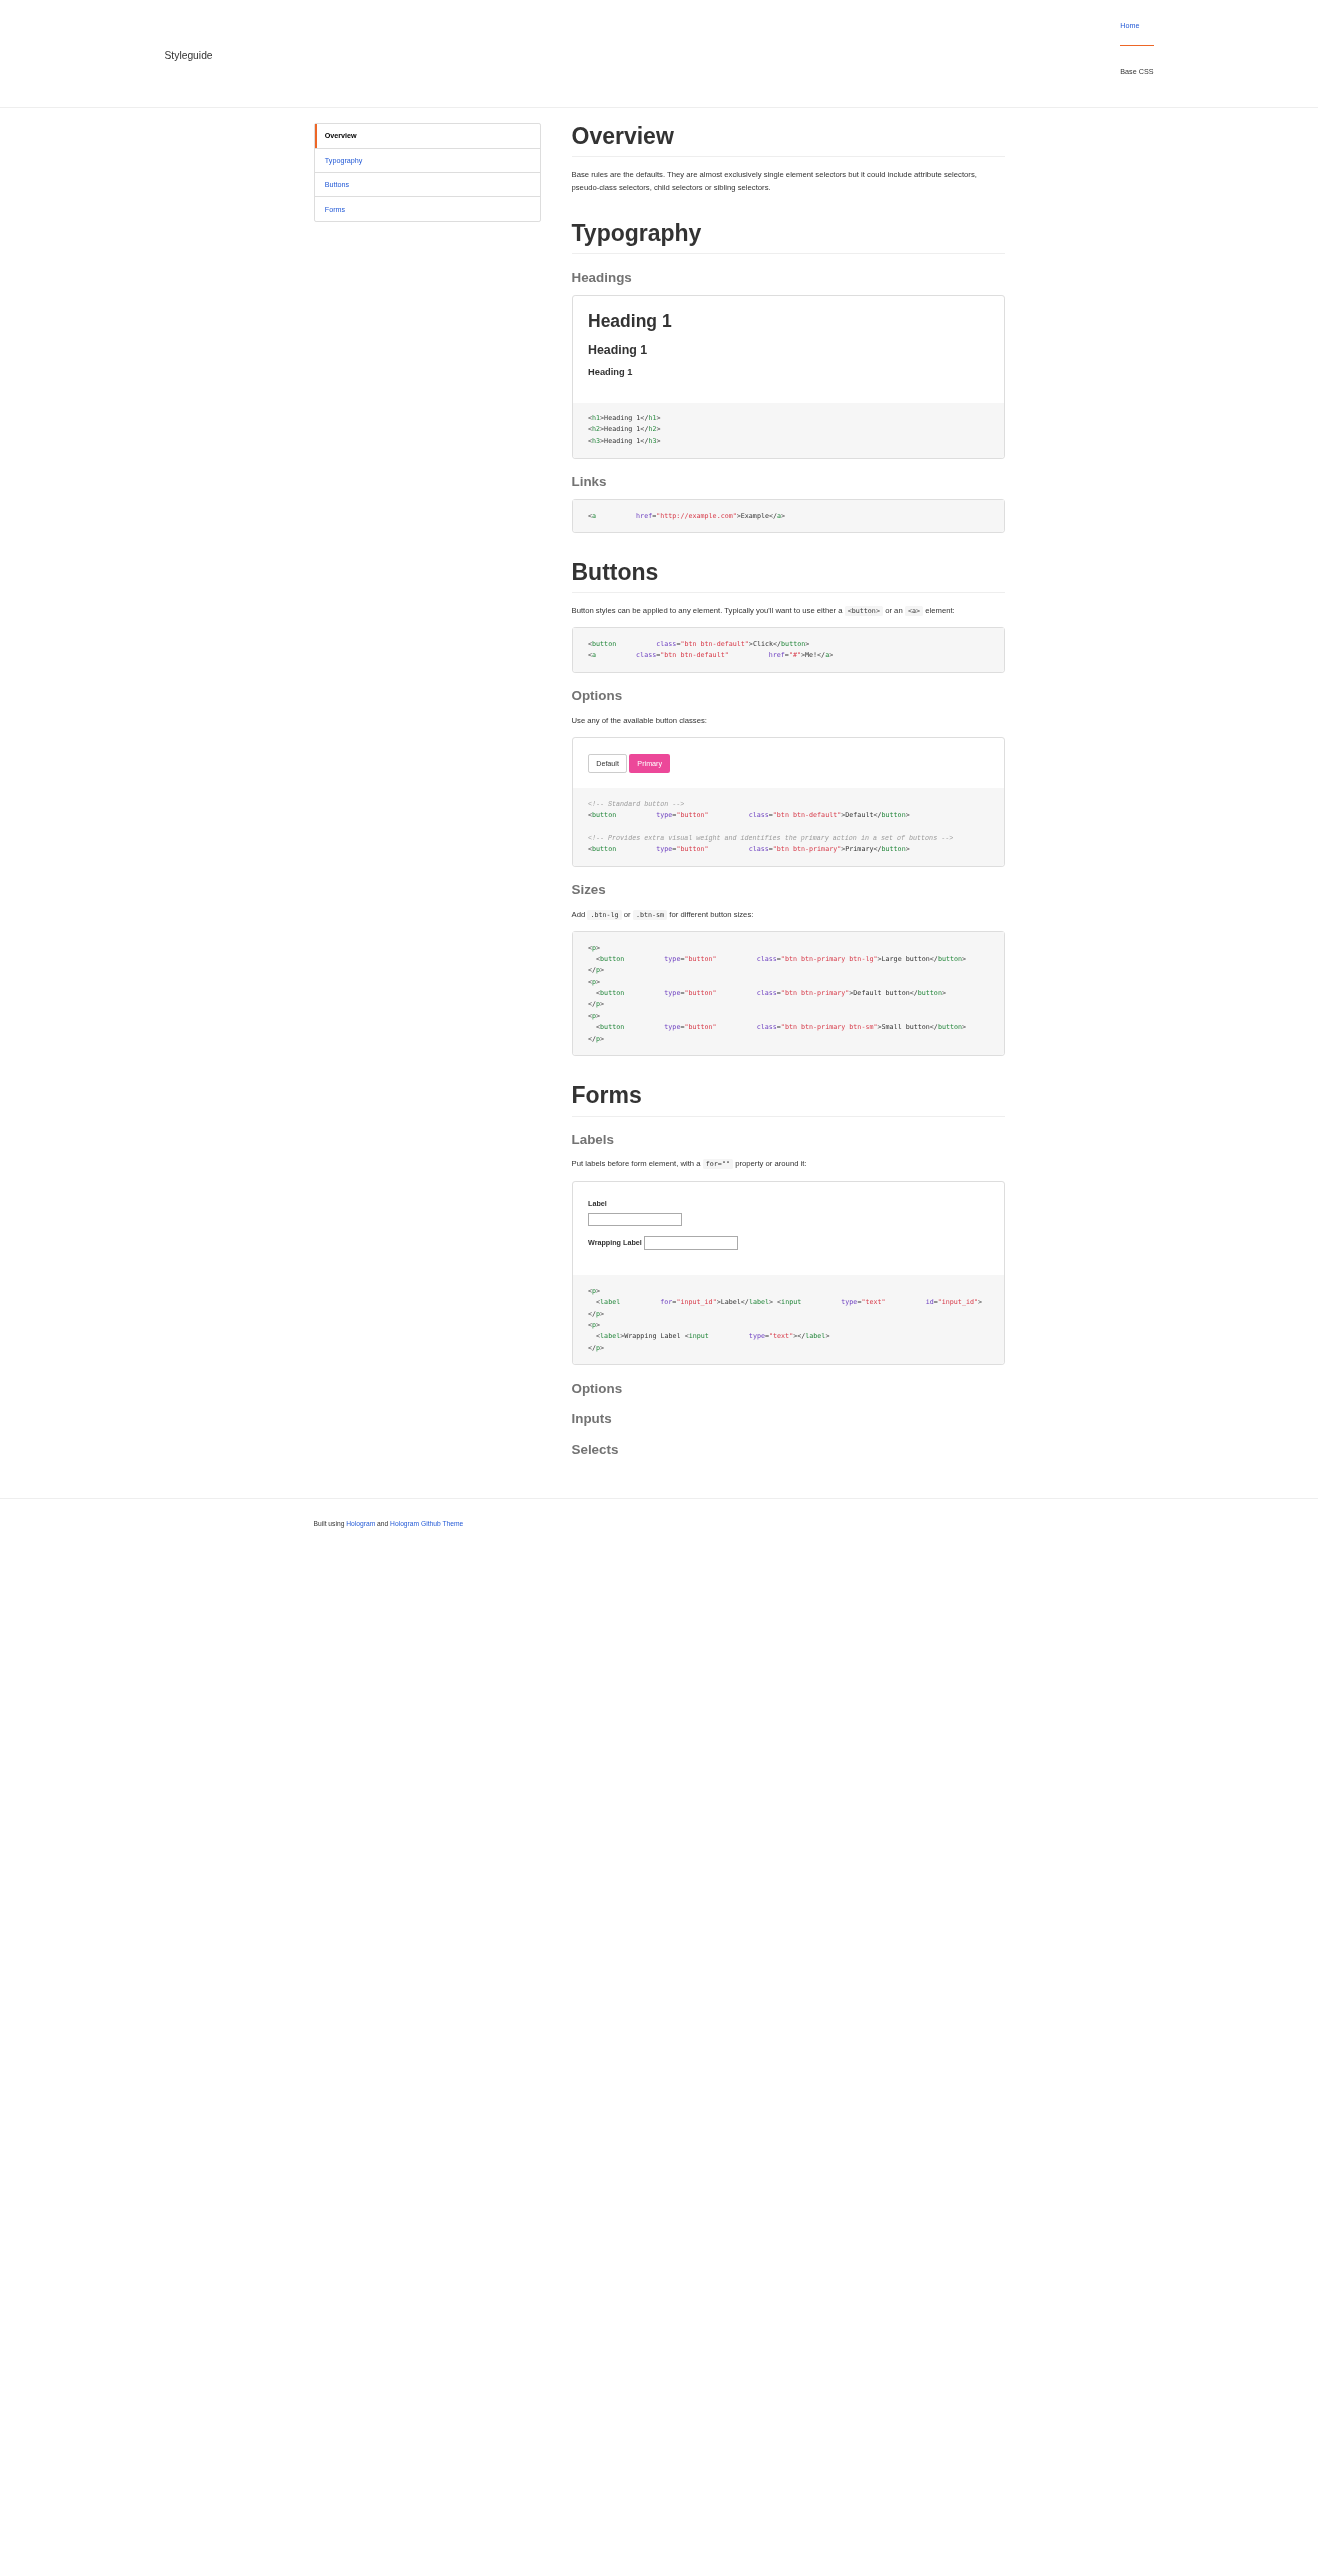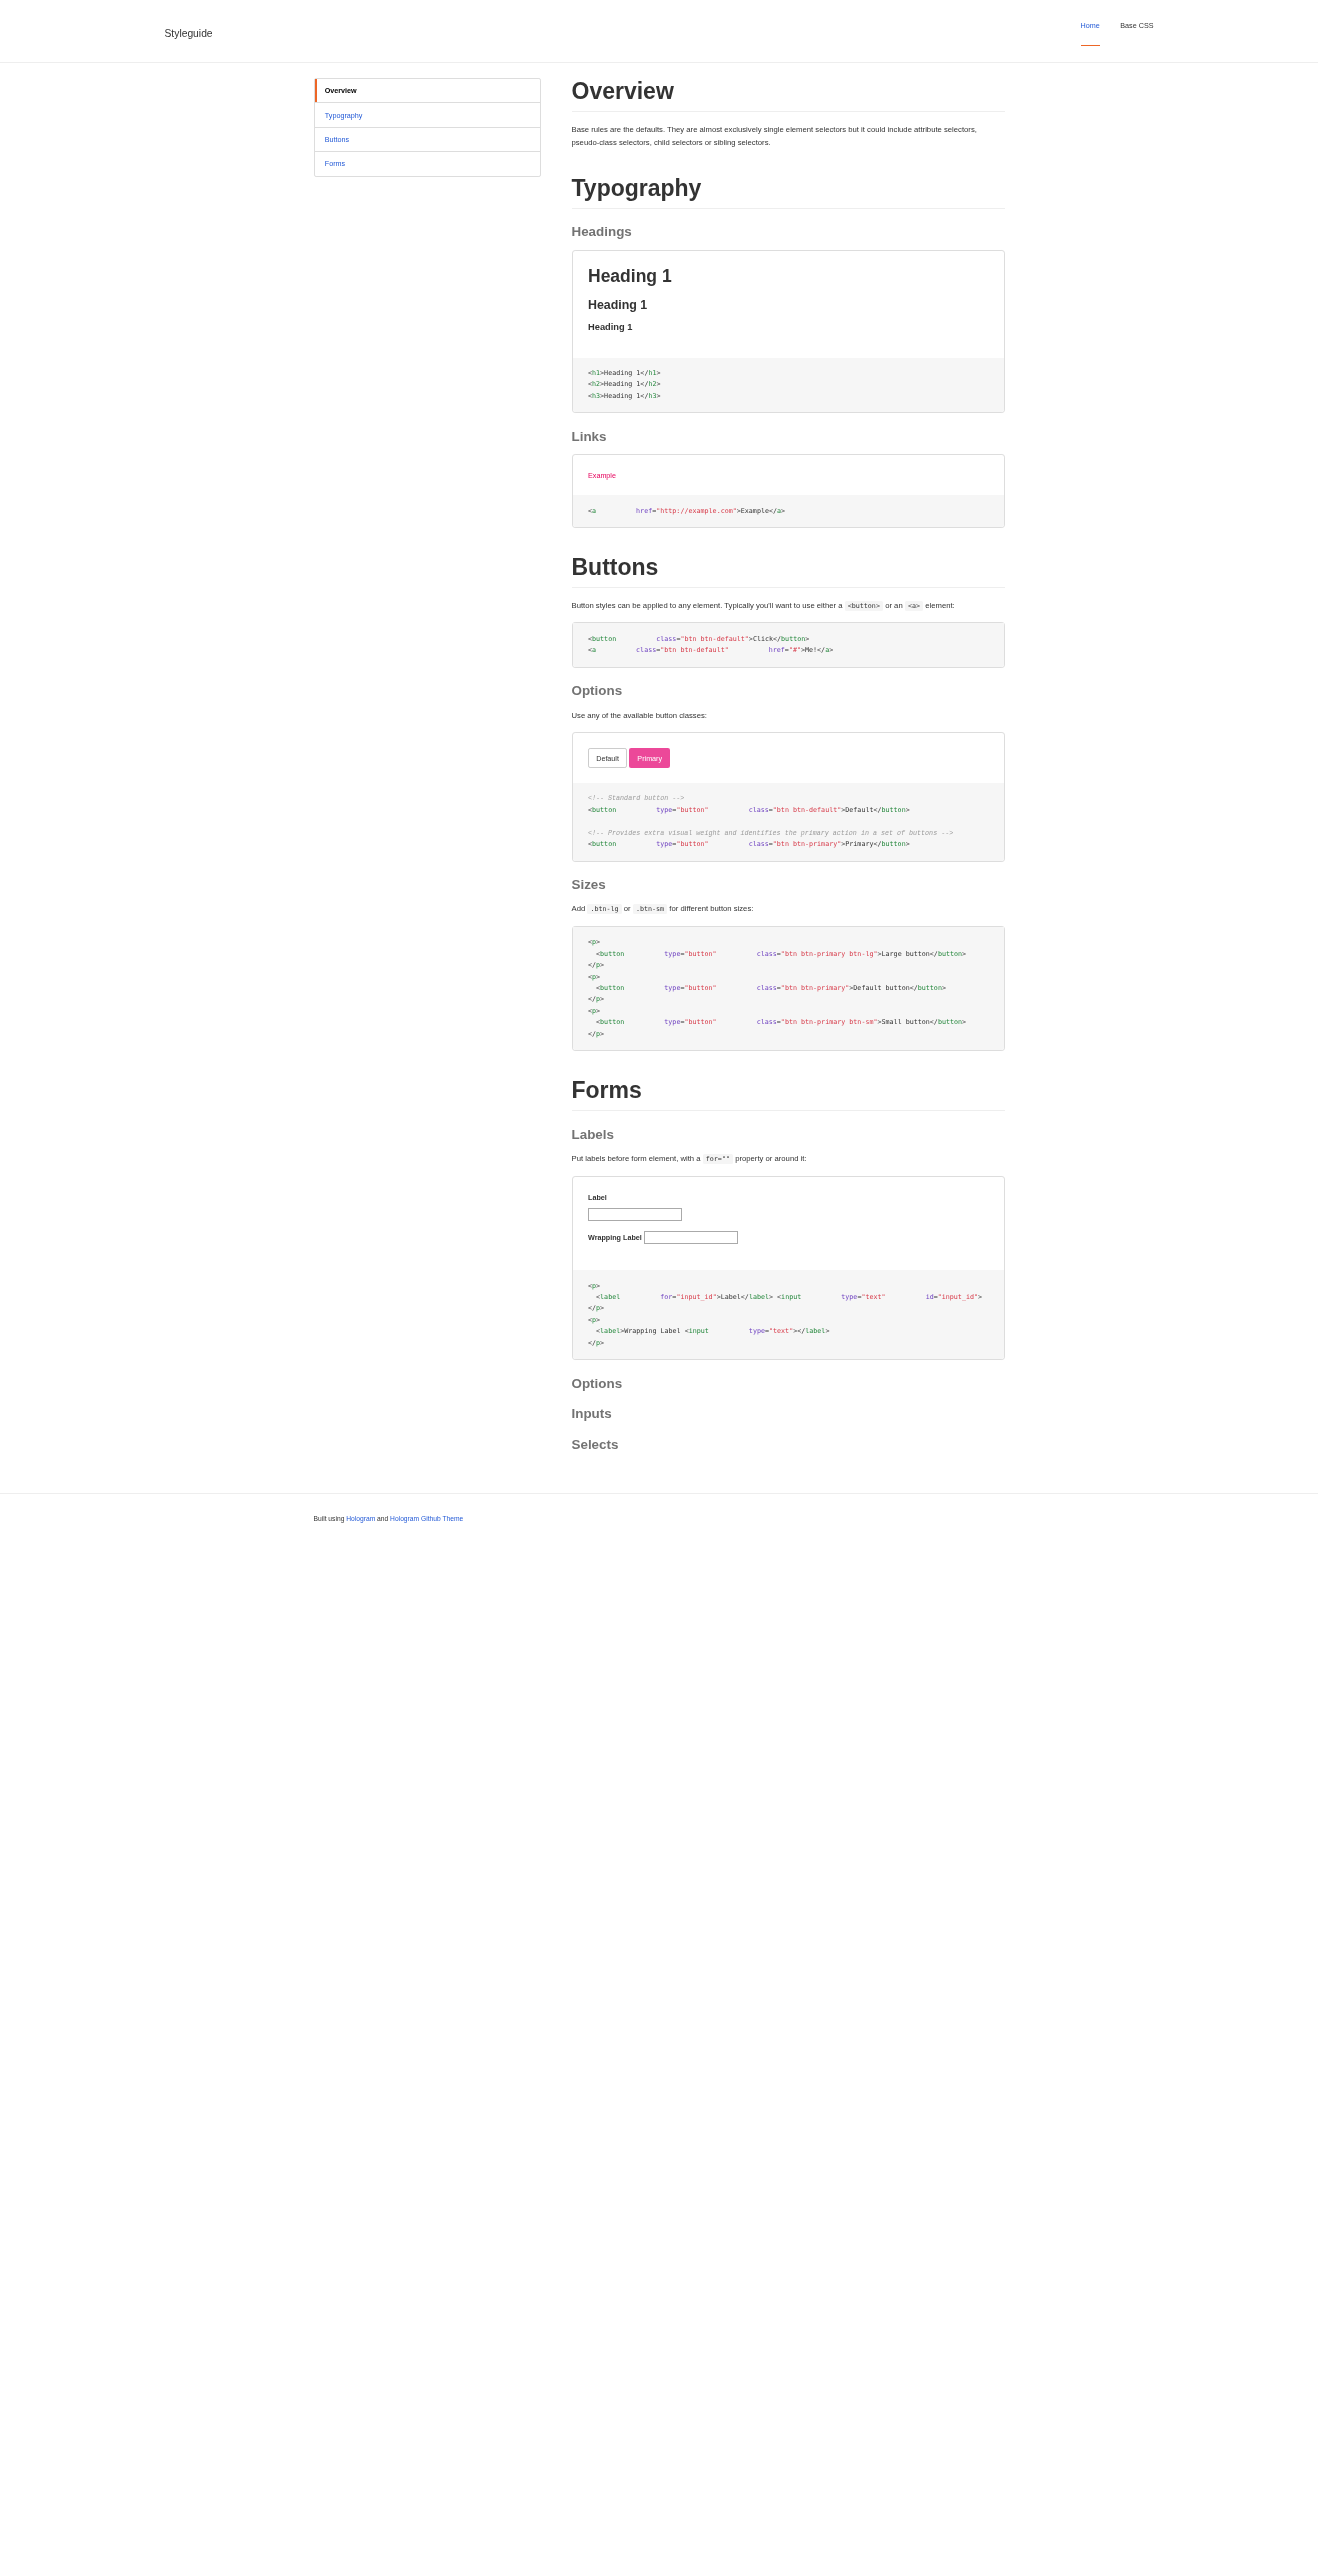--- a/index.html
+++ b/index.html
@@ -1,21 +1,21 @@
 <!DOCTYPE html>
 <html style="font-size:8.2px"><head>
 <meta charset="utf-8">
 <style>
 * { box-sizing: border-box; margin: 0; padding: 0; }
 body { font-family: -apple-system, BlinkMacSystemFont, "Segoe UI", Helvetica, Arial, sans-serif; font-size: 7.2px; color: #333; background: #fff; }
 .container { max-width: 989px; margin: 0 auto; padding: 0 149px; }
 header { border-bottom: 0.5px solid #eee; }
 .header-inner { display: flex; justify-content: space-between; align-items: center; padding: 20.6px 0 15.5px; }
 .logo { font-size: 10.3px; font-weight: 400; }
-nav { display: flex; gap: 20.6px; }
+nav { display: flex; gap: 20.6px; flex-direction: column; }
 nav a { text-decoration: none; font-size: 7.2px; padding-bottom: 15.5px; }
 nav a.active { color: #2259d6; border-bottom: 1.5px solid #ed6626; }
 nav a:not(.active) { color: #333; }
 .main { display: flex; gap: 31px; padding-top: 15.5px; padding-bottom: 31px; }
 .sidebar { width: 227px; flex-shrink: 0; }
 .sidebar ul { list-style: none; border: 0.5px solid #ddd; border-radius: 2.1px; }
 .sidebar li { border-bottom: 0.5px solid #ddd; }
 .sidebar li:last-child { border-bottom: none; }
 .sidebar li a { display: block; padding: 7.2px 10.3px; text-decoration: none; color: #2259d6; font-size: 7.2px; }
 .sidebar li.active a { color: #000; font-weight: 700; border-left: 2.1px solid #ed6626; padding-left: 8.2px; }
@@ -90,23 +90,20 @@
         <div class="eh2">Heading 1</div>
         <div class="eh3">Heading 1</div>
       </div>
       <div class="example-code">&lt;<span class="tag">h1</span>&gt;Heading 1&lt;/<span class="tag">h1</span>&gt;
 &lt;<span class="tag">h2</span>&gt;Heading 1&lt;/<span class="tag">h2</span>&gt;
 &lt;<span class="tag">h3</span>&gt;Heading 1&lt;/<span class="tag">h3</span>&gt;</div>
     </div>
 
     <h2>Links</h2>
     <div class="example">
-      <div class="example-preview">
-        <a href="#" class="example-link">Example</a>
-      </div>
       <div class="example-code">&lt;<span class="tag">a</span> <span class="attr">href</span>=<span class="str">"http://example.com"</span>&gt;Example&lt;/<span class="tag">a</span>&gt;</div>
     </div>
 
     <h1>Buttons</h1>
     <p><span>Button styles can be applied to any element. Typically you'll want to use either a </span><code class="inline">&lt;button&gt;</code><span> or an </span><code class="inline">&lt;a&gt;</code><span> element:</span></p>
     <div class="example">
       <div class="example-code">&lt;<span class="tag">button</span> <span class="attr">class</span>=<span class="str">"btn btn-default"</span>&gt;Click&lt;/<span class="tag">button</span>&gt;
 &lt;<span class="tag">a</span> <span class="attr">class</span>=<span class="str">"btn btn-default"</span> <span class="attr">href</span>=<span class="str">"#"</span>&gt;Me!&lt;/<span class="tag">a</span>&gt;</div>
     </div>
 

